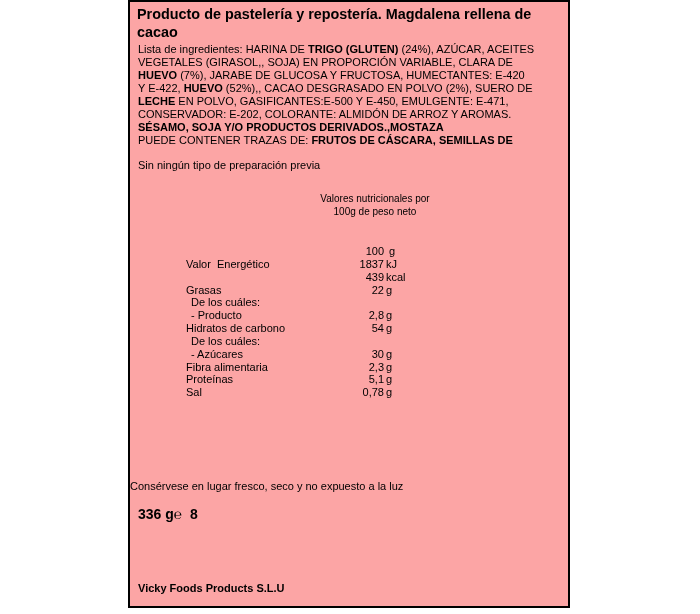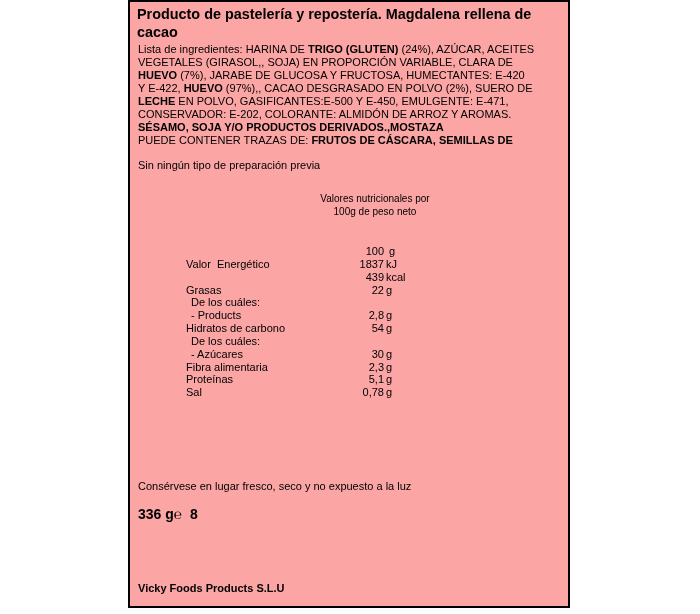--- a/index.html
+++ b/index.html
@@ -12,41 +12,41 @@
   .ingredients{left:8px;top:41px;font-size:11px;line-height:13px;}
   .ingredients .line{white-space:pre;}
   .prep{left:8px;top:157px;font-size:11px;line-height:13px;white-space:pre;}
   .nut-header{left:145px;top:190px;width:200px;text-align:center;font-size:10px;line-height:13px;}
   .ntable{left:12px;top:243px;width:420px;font-size:11px;}
   .nrow{display:grid;grid-template-columns:182px 60px 1fr;height:12.85px;line-height:12.85px;}
   .nl{white-space:pre;margin-left:44px;}
   .nl.ind{padding-left:5px;}
   .nv{text-align:right;white-space:pre;}
   .nu{padding-left:2px;white-space:pre;}
-  .storage{left:8px;top:478px;font-size:11px;white-space:pre;}
+  .storage{left:0;top:478px;font-size:11px;white-space:pre;}
   .netw{left:8px;top:504px;font-size:14px;line-height:16px;white-space:pre;}
   .netw .emark{font-weight:normal;font-size:14px;}
   .manu{left:8px;top:549px;font-size:11px;line-height:15px;white-space:pre;}
 </style>
 </head>
 <body>
 
 <div class="canvas">
   <div class="box">
 
     <div class="abs title">
       <div>Producto de pastelería y repostería. Magdalena rellena de</div>
       <div>cacao</div>
     </div>
 
     <div class="abs ingredients">
         <div class="line"><span>Lista de ingredientes: HARINA DE </span><span class="b">TRIGO (GLUTEN)</span><span> (24%), AZÚCAR, ACEITES</span></div>
         <div class="line"><span>VEGETALES (GIRASOL,, SOJA) EN PROPORCIÓN VARIABLE, CLARA DE</span></div>
         <div class="line"><span class="b">HUEVO</span><span> (7%), JARABE DE GLUCOSA Y FRUCTOSA, HUMECTANTES: E-420</span></div>
-        <div class="line"><span>Y E-422, </span><span class="b">HUEVO</span><span> (97%),, CACAO DESGRASADO EN POLVO (2%), SUERO DE</span></div>
+        <div class="line"><span>Y E-422, </span><span class="b">HUEVO</span><span> (52%),, CACAO DESGRASADO EN POLVO (2%), SUERO DE</span></div>
         <div class="line"><span class="b">LECHE</span><span> EN POLVO, GASIFICANTES:E-500 Y E-450, EMULGENTE: E-471,</span></div>
         <div class="line"><span>CONSERVADOR: E-202, COLORANTE: ALMIDÓN DE ARROZ Y AROMAS.</span></div>
         <div class="line"><span class="b">SÉSAMO, SOJA Y/O PRODUCTOS DERIVADOS.,MOSTAZA</span></div>
         <div class="line"><span>PUEDE CONTENER TRAZAS DE: </span><span class="b">FRUTOS DE CÁSCARA, SEMILLAS DE</span></div>
       </div>
 
     <div class="abs prep">Sin ningún tipo de preparación previa</div>
 
     <div class="abs nut-header">
       <div>Valores nutricionales por</div>
@@ -73,21 +73,21 @@
           <span class="nl">Grasas</span>
           <span class="nv">22</span>
           <span class="nu">g</span>
         </div>
         <div class="nrow">
           <span class="nl ind">De los cuáles:</span>
           <span class="nv"></span>
           <span class="nu"></span>
         </div>
         <div class="nrow">
-          <span class="nl ind">- Products</span>
+          <span class="nl ind">- Producto</span>
           <span class="nv">2,8</span>
           <span class="nu">g</span>
         </div>
         <div class="nrow">
           <span class="nl">Hidratos de carbono</span>
           <span class="nv">54</span>
           <span class="nu">g</span>
         </div>
         <div class="nrow">
           <span class="nl ind">De los cuáles:</span>

